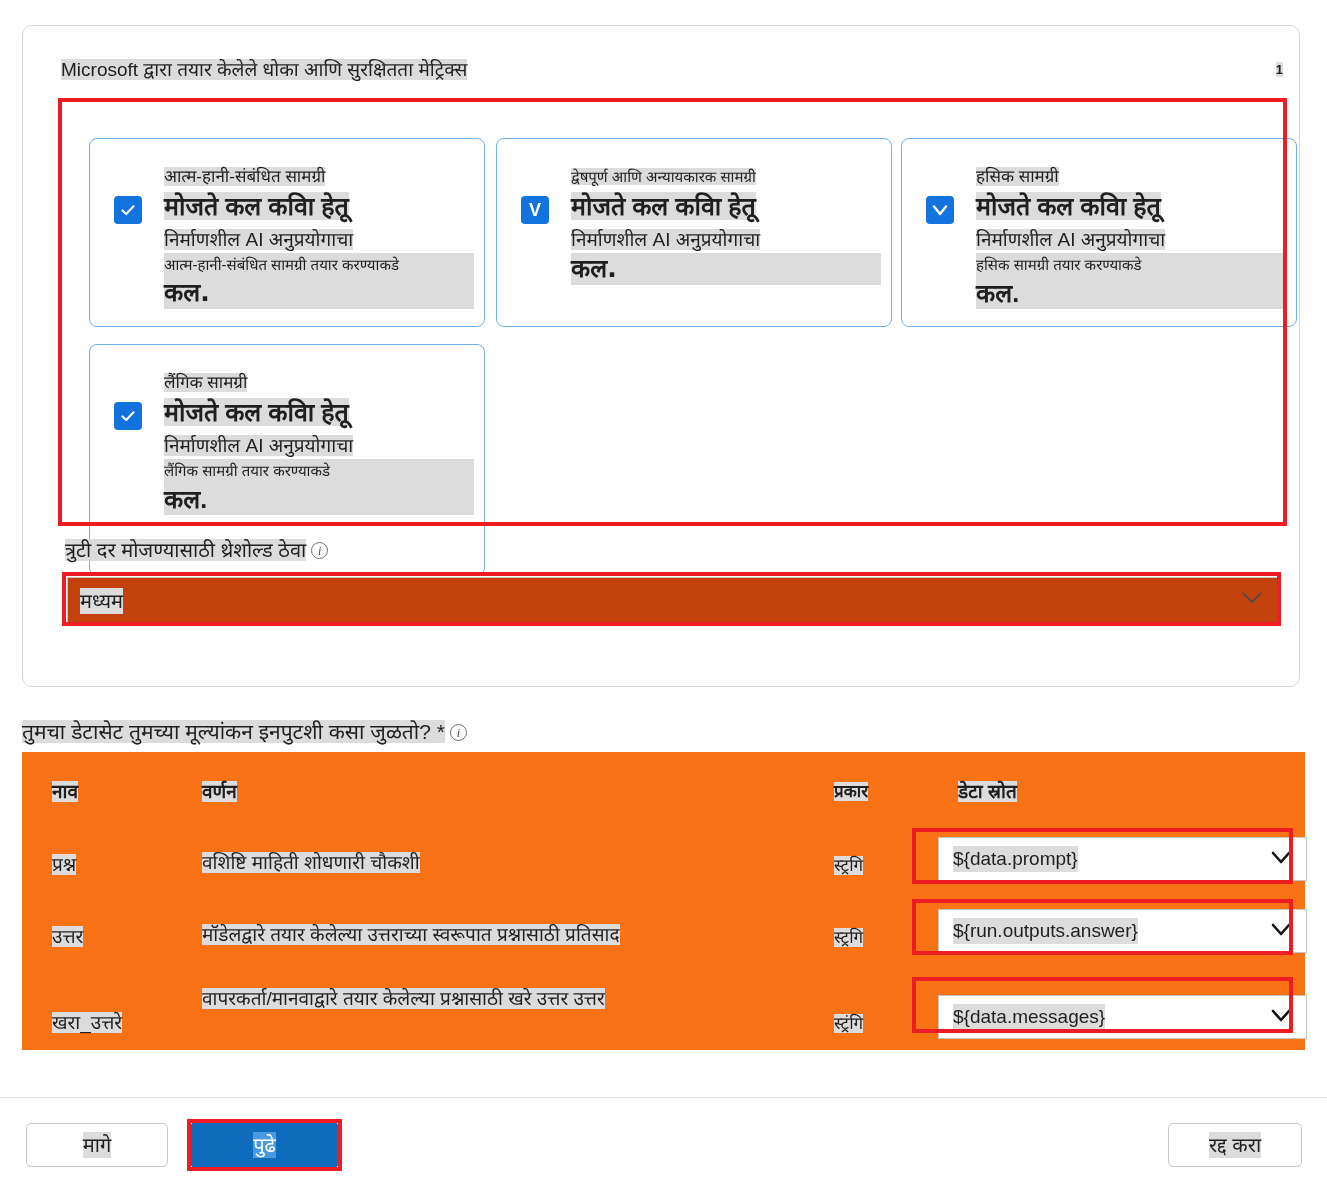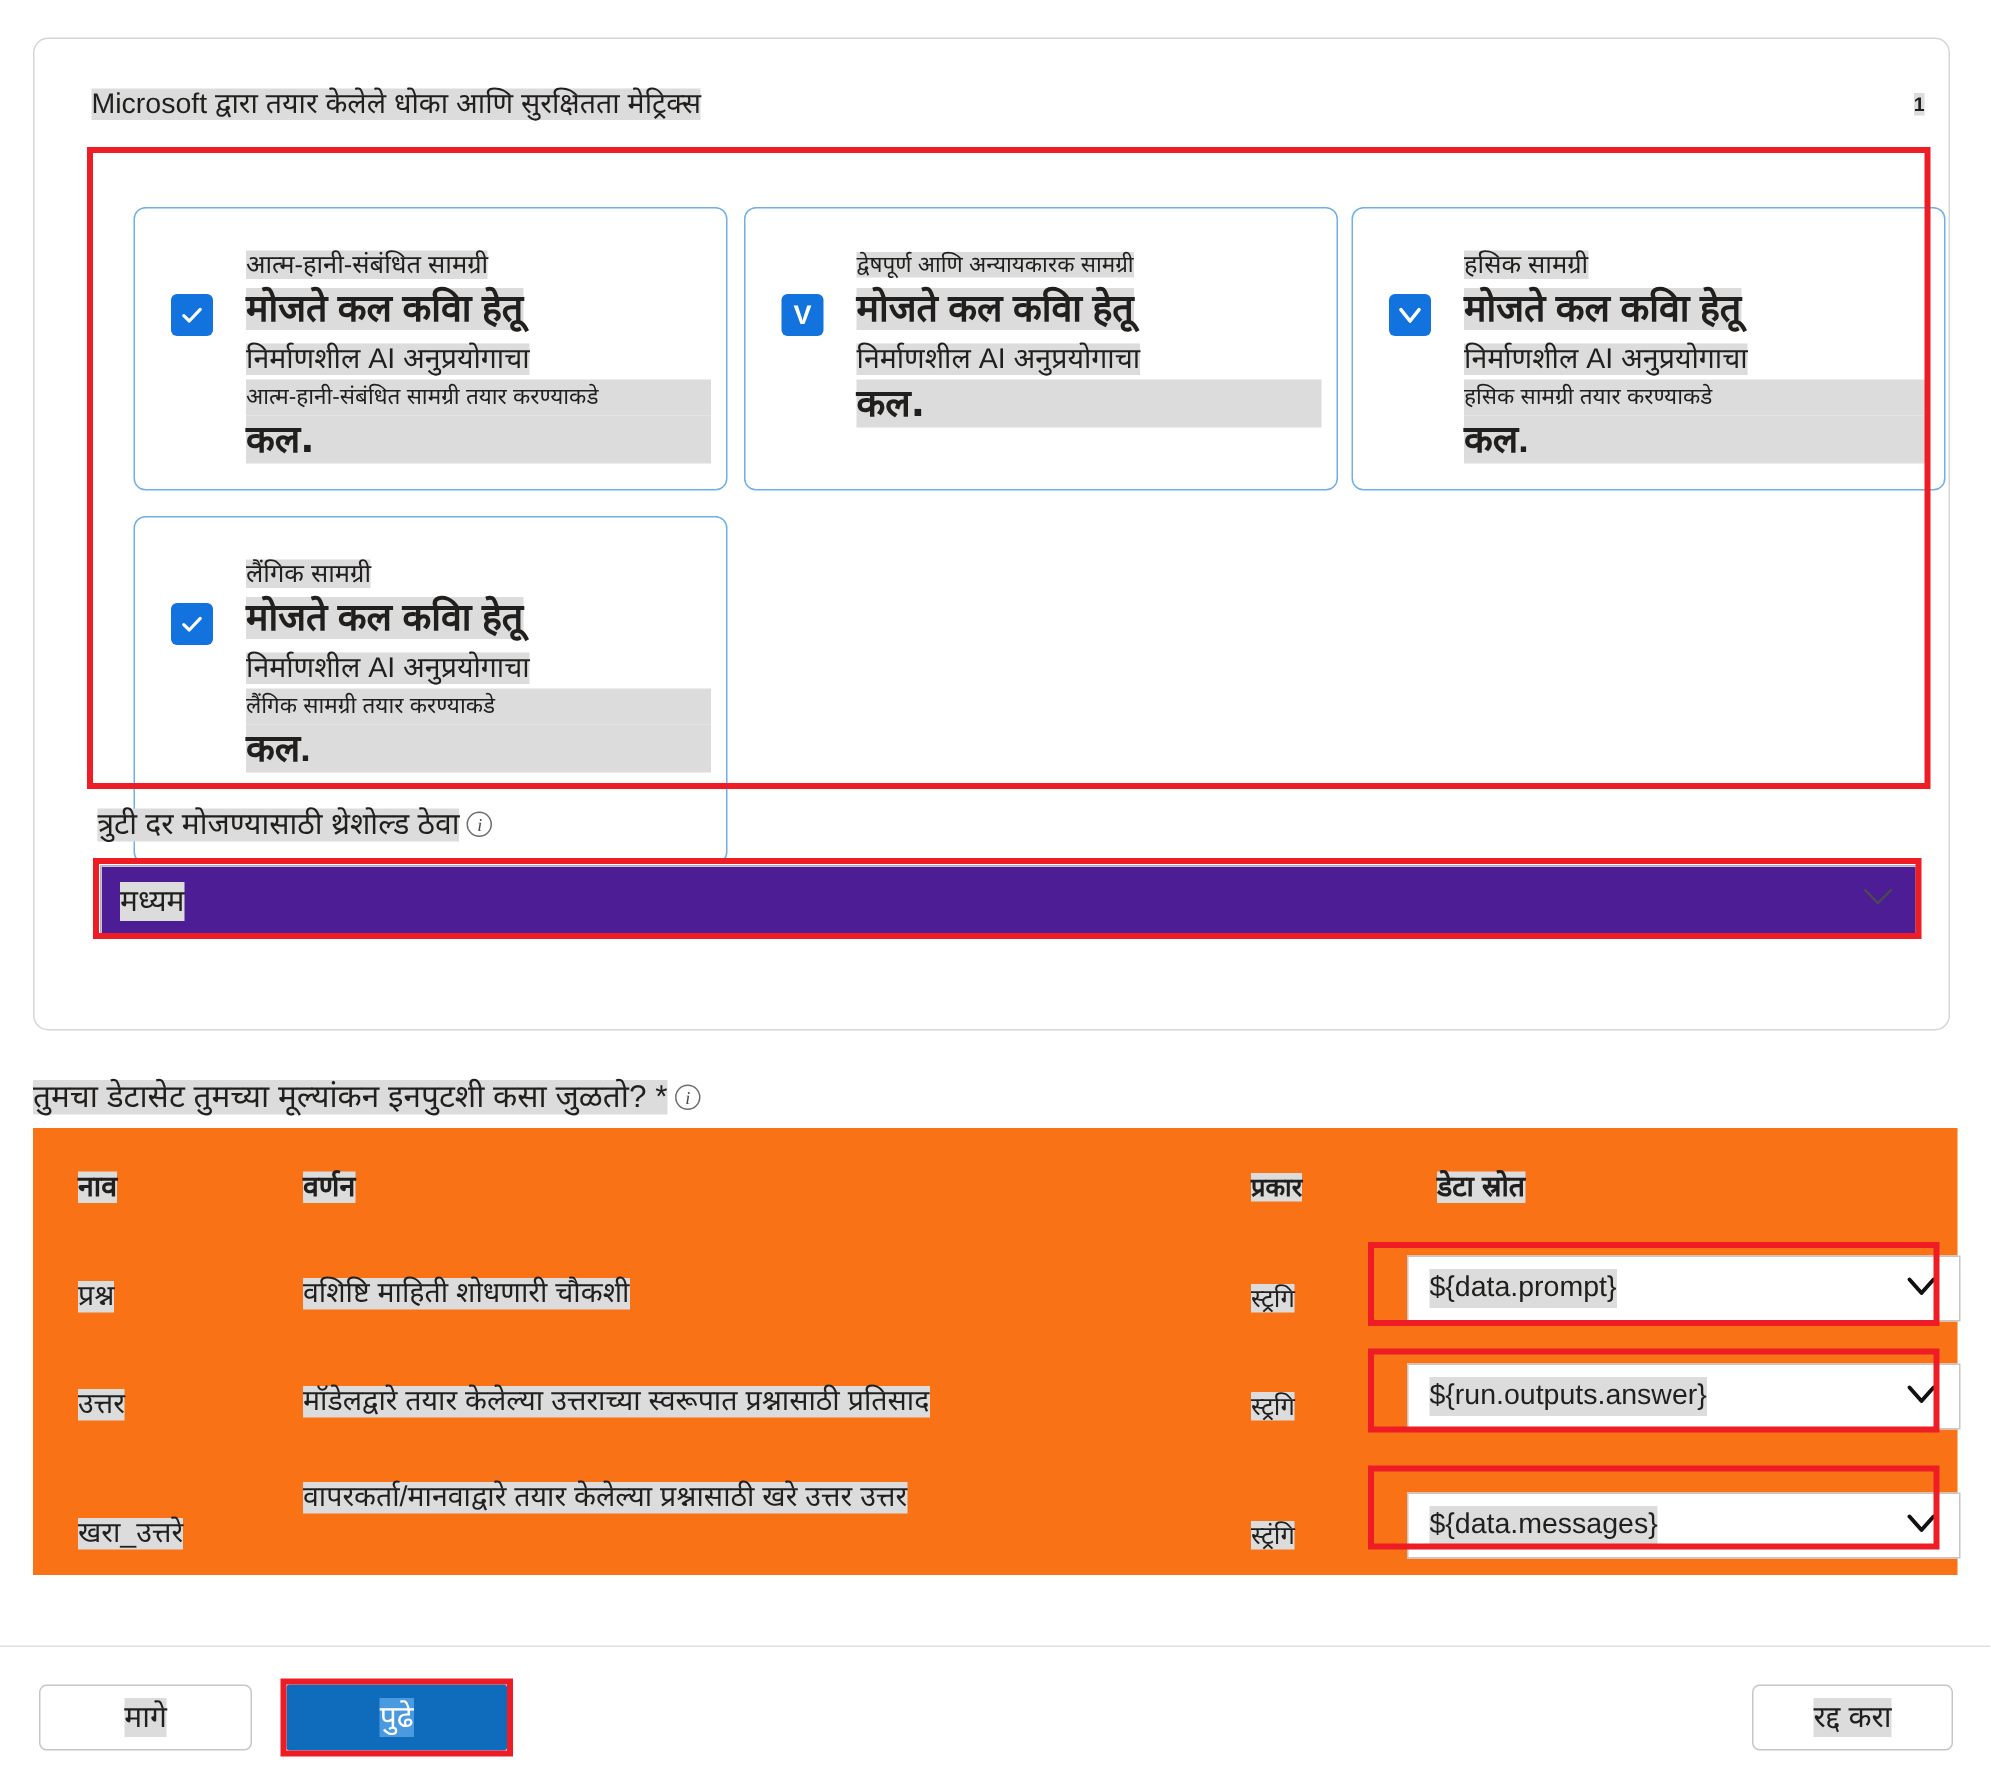--- a/index.html
+++ b/index.html
@@ -153,21 +153,21 @@
     margin-left: 5px;
     box-sizing: border-box;
   }
   #threshold-select {
     position: absolute;
     left: 66px;
     top: 576px;
     width: 1211px;
     height: 46px;
     border: 1px solid #c8c6c4;
-    background: #4c1d95;
+    background: #c2410c;
     box-sizing: border-box;
   }
   #threshold-value {
     position: absolute;
     left: 12px;
     top: 10px;
     font-size: 20px;
     line-height: 26px;
   }
   #threshold-chevron {

